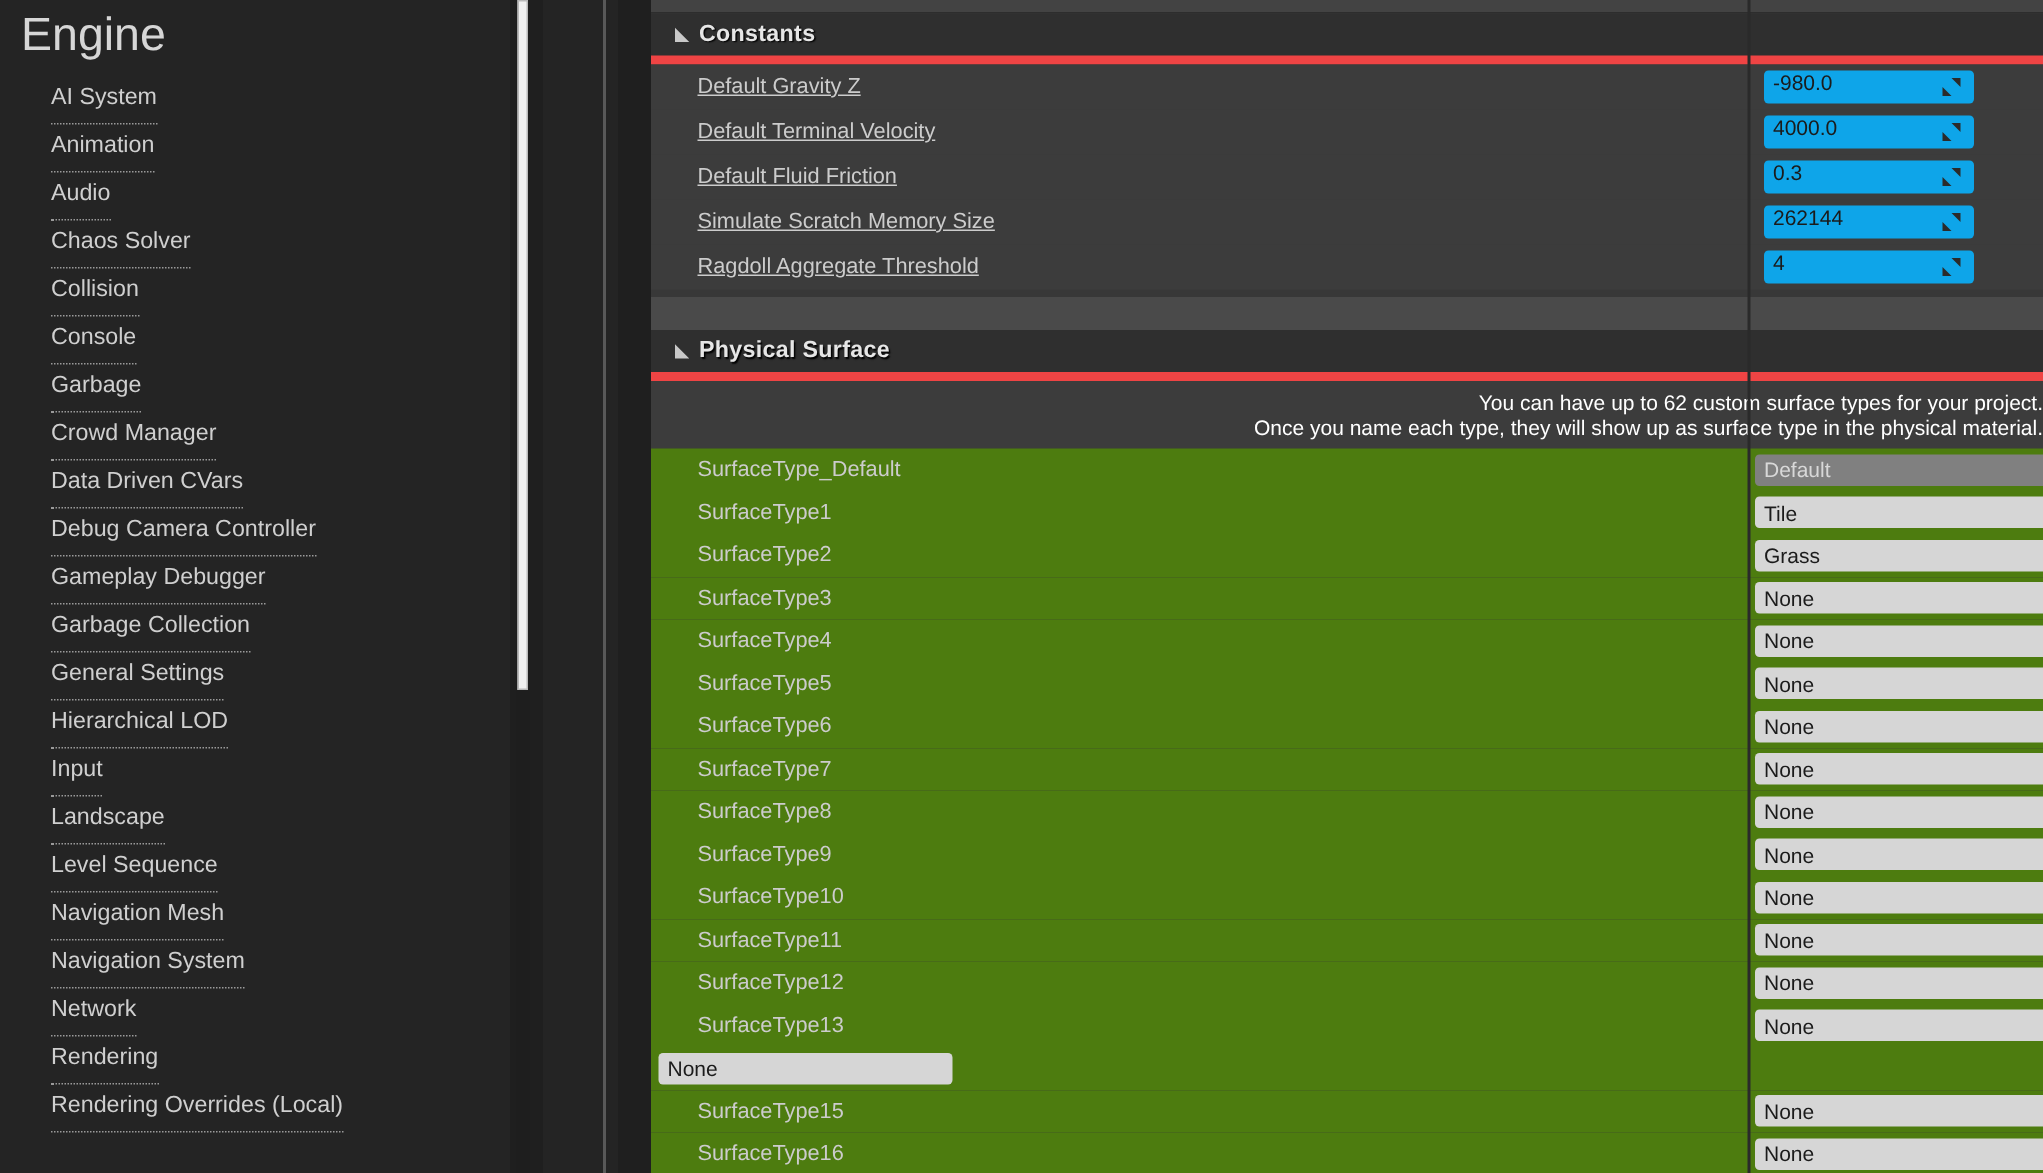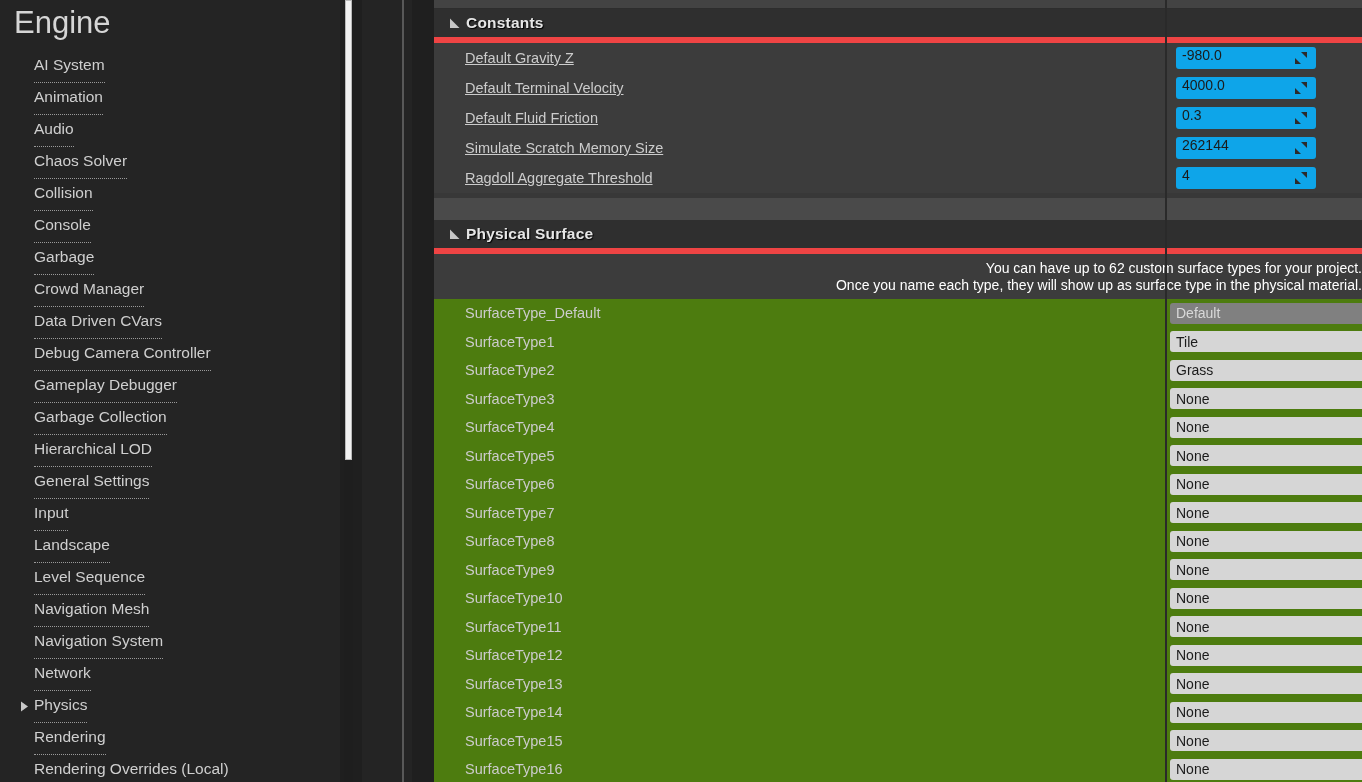--- a/index.html
+++ b/index.html
@@ -319,28 +319,28 @@
         <div class="nav-row">
           <span class="nav-arrow"></span>
           <span class="nav-label">Gameplay Debugger</span>
         </div>
         <div class="nav-row">
           <span class="nav-arrow"></span>
           <span class="nav-label">Garbage Collection</span>
         </div>
         <div class="nav-row">
           <span class="nav-arrow"></span>
+          <span class="nav-label">General Settings</span>
+        </div>
+        <div class="nav-row">
+          <span class="nav-arrow"></span>
           <span class="nav-label">Hierarchical LOD</span>
         </div>
         <div class="nav-row">
           <span class="nav-arrow"></span>
-          <span class="nav-label">General Settings</span>
-        </div>
-        <div class="nav-row">
-          <span class="nav-arrow"></span>
           <span class="nav-label">Input</span>
         </div>
         <div class="nav-row">
           <span class="nav-arrow"></span>
           <span class="nav-label">Landscape</span>
         </div>
         <div class="nav-row">
           <span class="nav-arrow"></span>
           <span class="nav-label">Level Sequence</span>
         </div>
@@ -348,28 +348,20 @@
           <span class="nav-arrow"></span>
           <span class="nav-label">Navigation Mesh</span>
         </div>
         <div class="nav-row">
           <span class="nav-arrow"></span>
           <span class="nav-label">Navigation System</span>
         </div>
         <div class="nav-row">
           <span class="nav-arrow"></span>
           <span class="nav-label">Network</span>
-        </div>
-        <div class="nav-row">
-          <span class="nav-arrow">
-            <svg width="9" height="11" viewBox="0 0 9 11">
-              <polygon points="1,0.5 8,5.5 1,10.5" fill="#c8c8c8"></polygon>
-            </svg>
-          </span>
-          <span class="nav-label">Physics</span>
         </div>
         <div class="nav-row">
           <span class="nav-arrow"></span>
           <span class="nav-label">Rendering</span>
         </div>
         <div class="nav-row">
           <span class="nav-arrow"></span>
           <span class="nav-label">Rendering Overrides (Local)</span>
         </div>
       </div>
@@ -572,21 +564,20 @@
         </div>
         <div class="surf-row">
           <div class="surf-label">SurfaceType13</div>
           <div class="surf-value">
             <div class="txt-box">
               <span class="txt-text">None</span>
             </div>
           </div>
         </div>
         <div class="surf-row">
-          <div class="surf-label">SurfaceType14</div>
           <div class="surf-value">
             <div class="txt-box">
               <span class="txt-text">None</span>
             </div>
           </div>
         </div>
         <div class="surf-row">
           <div class="surf-label">SurfaceType15</div>
           <div class="surf-value">
             <div class="txt-box">

